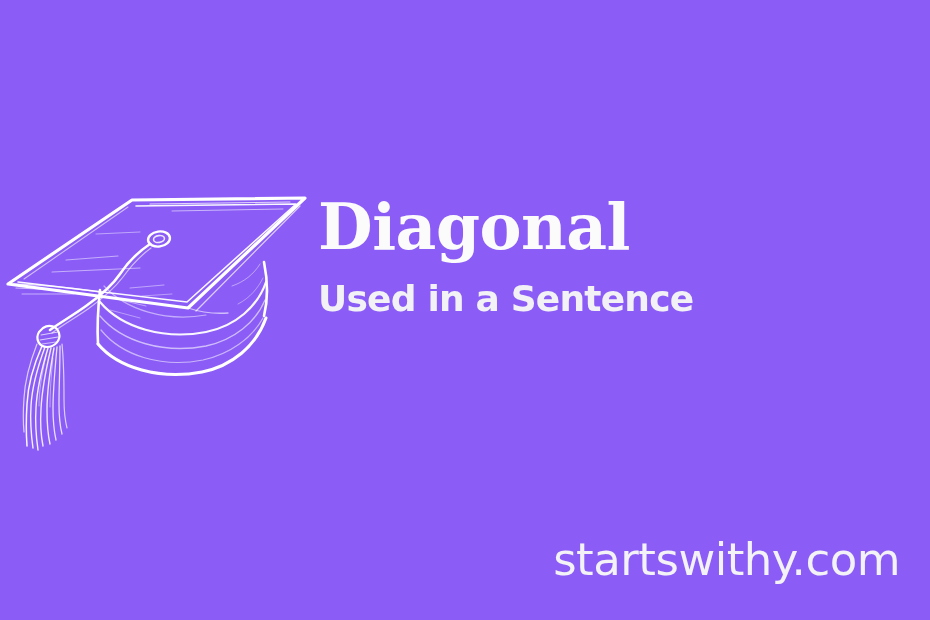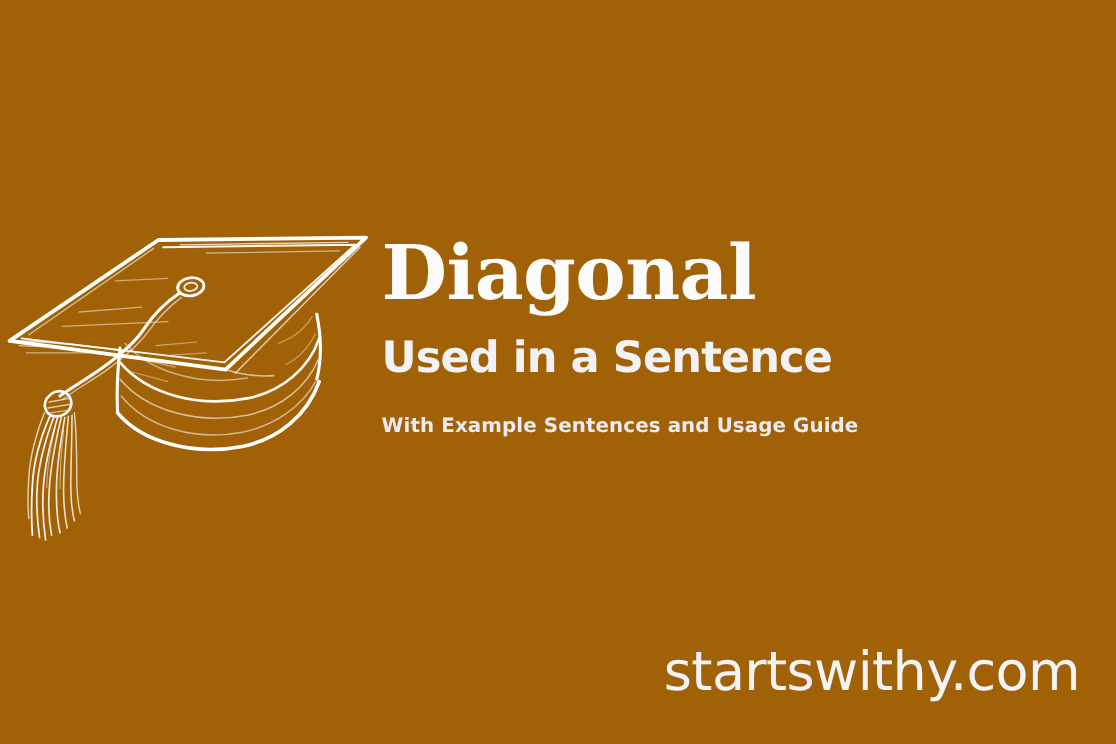--- a/index.html
+++ b/index.html
@@ -9,21 +9,21 @@
   body {
     width: 930px;
     height: 620px;
     overflow: hidden;
     font-family: "Liberation Sans", sans-serif;
   }
   #banner {
     position: relative;
     width: 930px;
     height: 620px;
-    background: #a16207;
+    background: #8b5cf6;
     overflow: hidden;
   }
 
   
   #cap-illustration {
     position: absolute;
     left: 0px;
     top: 178px;
     width: 320px;
     height: 280px;
@@ -169,18 +169,17 @@
       <path d="M 238 126 C 250 120, 258 110, 263 100" stroke-width="1" opacity="0.4"></path>
 
       <path d="M 8 106 C 40 106, 72 110, 100 114" stroke-width="1.4" opacity="0.7"></path>
       <path d="M 188 130 C 200 134, 214 136, 228 135" stroke-width="1.3" opacity="0.6"></path>
     </svg>
   </div>
 
   <div id="text-block">
     <div id="word-title">Diagonal</div>
     <div id="headline">Used in a Sentence</div>
-    <div id="subtitle">With Example Sentences and Usage Guide</div>
   </div>
 
   <div id="brand">startswithy.com</div>
 
 </div>
 
 </body></html>

